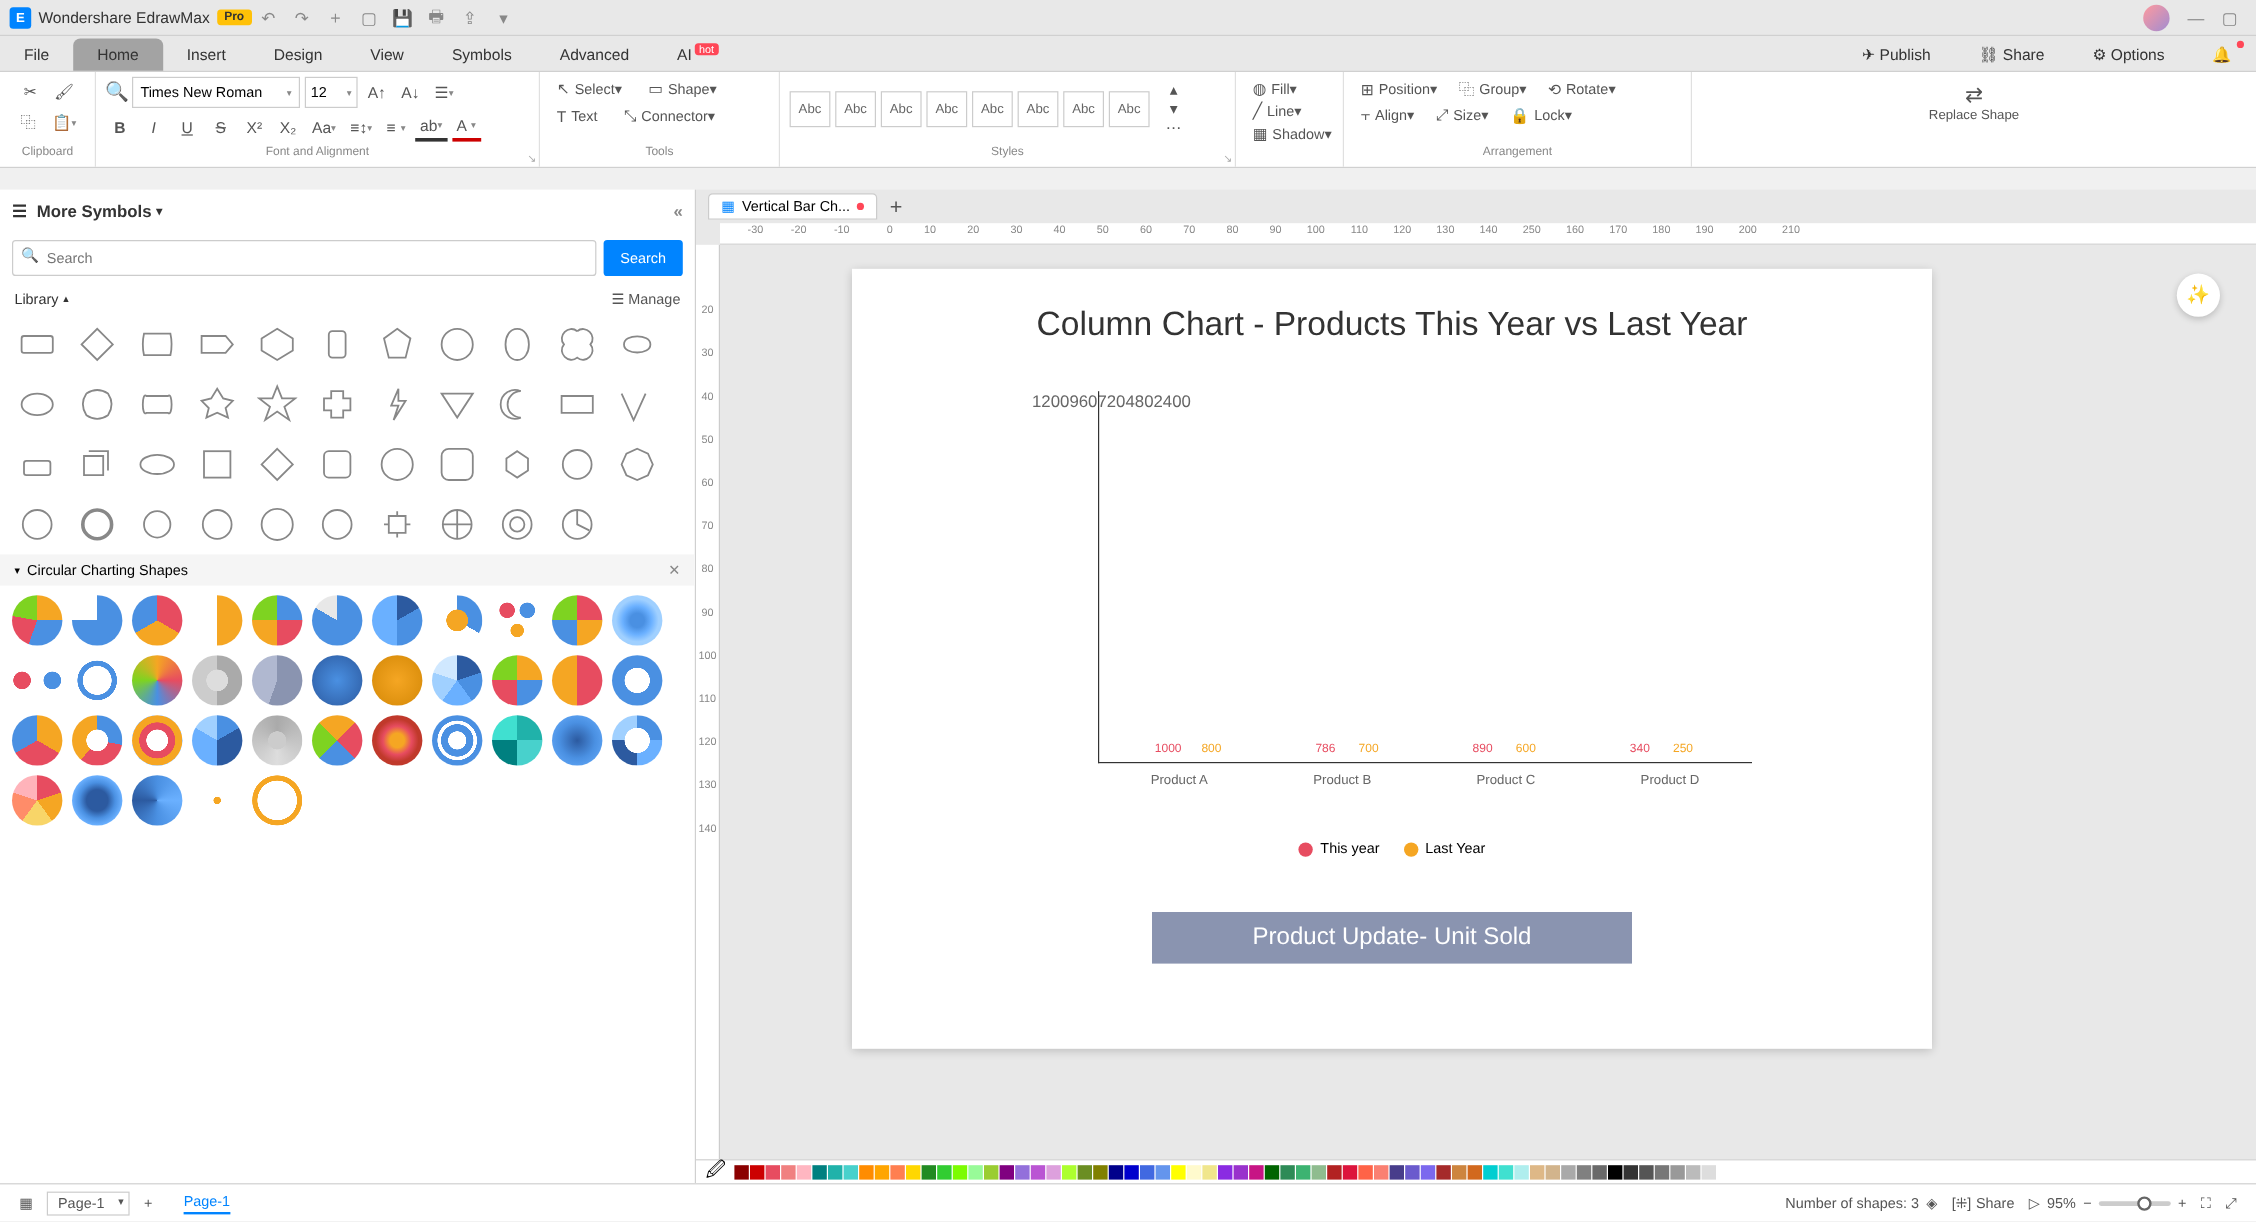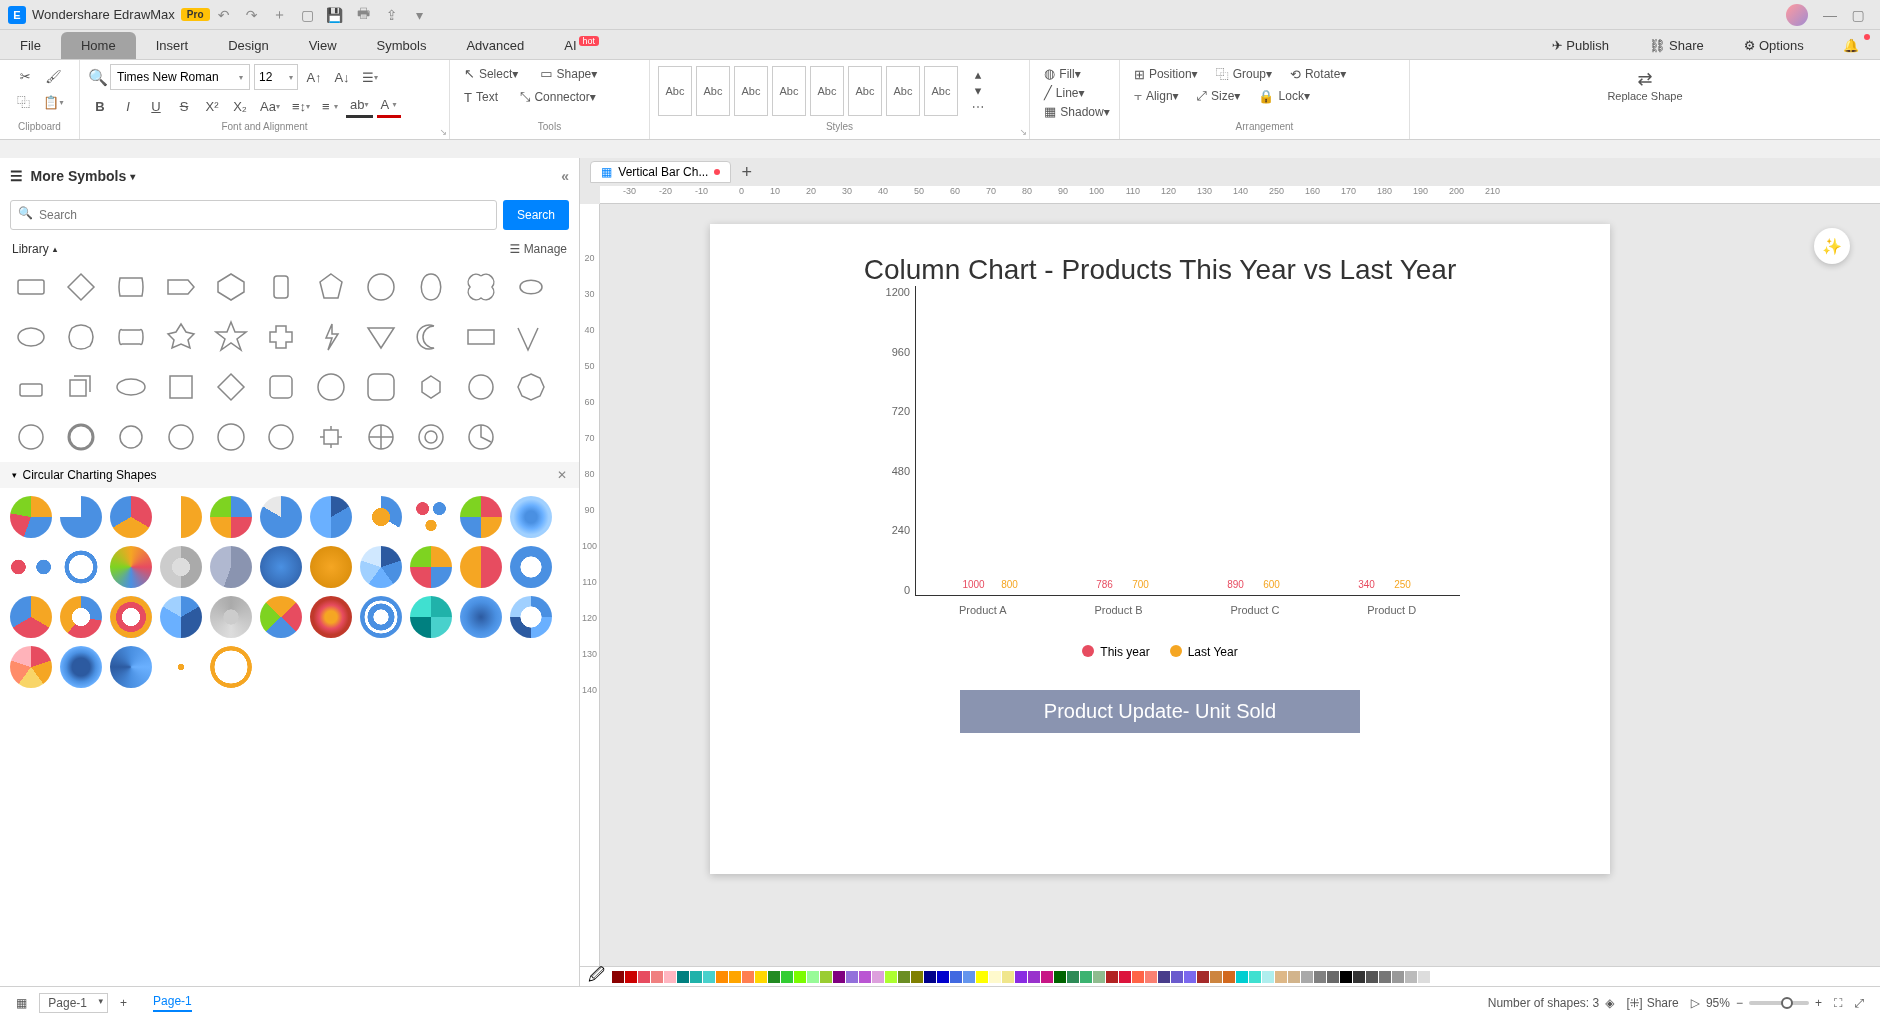--- a/index.html
+++ b/index.html
@@ -16,21 +16,21 @@
 .menubar .tab.active{background:#a3a3a3;border-radius:6px 6px 0 0}
 .menubar .hot-badge{background:#ff4757;color:#fff;font-size:9px;padding:0 4px;border-radius:3px;position:relative;top:-6px;left:2px}
 .ribbon{height:80px;background:#fff;display:flex;border-bottom:1px solid #d0d0d0}
 .ribbon-group{display:flex;flex-direction:column;padding:4px 8px;border-right:1px solid #e0e0e0;position:relative}
 .ribbon-group .controls{display:flex;flex-wrap:wrap;gap:4px;flex:1;align-items:center}
 .ribbon-label{height:18px;font-size:10px;color:#888;text-align:center;display:flex;align-items:center;justify-content:center}
 .rbtn{min-width:24px;height:24px;display:flex;align-items:center;justify-content:center;color:#555;cursor:pointer;font-size:13px;padding:0 4px}
 .font-select{width:140px;height:26px;border:1px solid #ccc;font-size:12px;display:flex;align-items:center;padding:0 6px;cursor:pointer;background:#fff}
 .size-select{width:44px;height:26px;border:1px solid #ccc;font-size:12px;display:flex;align-items:center;padding:0 4px;cursor:pointer;background:#fff}
 .dd::after{content:"▾";font-size:8px;margin-left:auto;color:#888}
-.style-btn{width:34px;height:50px;border:1px solid #ccc;display:flex;align-items:center;justify-content:center;font-size:11px;color:#666;cursor:pointer}
+.style-btn{width:34px;height:30px;border:1px solid #ccc;display:flex;align-items:center;justify-content:center;font-size:11px;color:#666;cursor:pointer}
 .arr-btn{display:flex;align-items:center;font-size:12px;color:#555;cursor:pointer;padding:2px 6px;white-space:nowrap}
 .arr-btn .ico{margin-right:4px;font-size:13px}
 .left-panel{position:absolute;left:0;top:158px;bottom:32px;width:580px;background:#fff;border-right:1px solid #d0d0d0;display:flex;flex-direction:column}
 .panel-header{height:36px;display:flex;align-items:center;padding:0 10px;font-size:14px;font-weight:600;color:#333}
 .panel-header .collapse{margin-left:auto;cursor:pointer;color:#888}
 .search-row{display:flex;padding:6px 10px;gap:6px}
 .search-input{flex:1;height:30px;border:1px solid #ccc;padding:0 8px 0 28px;font-size:12px;border-radius:3px;background:#fff}
 .search-wrap{position:relative;flex:1;display:flex}
 .search-wrap::before{content:"🔍";position:absolute;left:8px;top:6px;font-size:12px;color:#aaa}
 .search-btn{background:#0084ff;color:#fff;border:none;padding:0 14px;border-radius:3px;font-size:12px;cursor:pointer}
@@ -47,35 +47,35 @@
 .doc-tab{position:absolute;top:0;left:10px;height:28px;display:flex;align-items:center;gap:10px}
 .doc-tab-item{background:#fff;border:1px solid #ccc;border-radius:4px 4px 0 0;padding:3px 10px;font-size:12px;display:flex;align-items:center;gap:6px}
 .doc-tab-item .dot{width:6px;height:6px;border-radius:50%;background:#ff4757}
 .doc-tab .add{font-size:18px;color:#555;cursor:pointer}
 .ruler-h{position:absolute;top:28px;left:20px;right:0;height:18px;background:#fff;border-bottom:1px solid #ccc;display:flex;font-size:9px;color:#888;overflow:hidden}
 .ruler-h span{width:36px;text-align:right;flex-shrink:0}
 .ruler-v{position:absolute;top:46px;left:0;bottom:0;width:20px;background:#fff;border-right:1px solid #ccc;display:flex;flex-direction:column;font-size:9px;color:#888}
 .ruler-v span{height:36px;display:flex;align-items:center;justify-content:center}
 .canvas{position:absolute;top:46px;left:20px;right:0;bottom:0;overflow:auto;background:#e8e8e8}
 .page{margin:20px 0 20px 110px;width:900px;min-height:650px;background:#fff;box-shadow:0 2px 8px rgba(0,0,0,0.2);padding:30px}
-.chart-title{font-size:28px;color:#333;text-align:center;}
+.chart-title{font-size:28px;color:#333;text-align:center;margin-bottom:40px}
 .chart-box{width:600px;height:350px;margin:0 auto;position:relative}
-.y-axis{position:absolute;left:0;top:0;bottom:40px;width:50px;display:flex;flex-direction:column;justify-content:space-between;text-align:right;font-size:11px;color:#666}
+.y-axis{position:absolute;left:0;top:0;bottom:40px;width:50px;display:flex;flex-direction:row;justify-content:space-between;text-align:right;font-size:14px;color:#666}
 .plot{position:absolute;left:55px;right:0;top:0;bottom:40px;border-left:1px solid #333;border-bottom:1px solid #333}
 .bars{position:absolute;left:0;right:0;bottom:0;top:0;display:flex;justify-content:space-around;align-items:flex-end;padding:0 10px}
 .bar-group{display:flex;gap:2px;align-items:flex-end}
 .bar{width:34px;position:relative}
 .bar .lbl{position:absolute;top:-16px;left:50%;transform:translateX(-50%);font-size:10px;white-space:nowrap}
 .bar.red{background:#e74c60}
 .bar.red .lbl{color:#e74c60}
 .bar.yellow{background:#f5a623}
 .bar.yellow .lbl{color:#f5a623}
 .x-labels{position:absolute;left:55px;right:0;bottom:20px;display:flex;justify-content:space-around;font-size:11px;color:#666}
 .legend{text-align:center;margin-top:8px;font-size:12px}
-.legend .item{display:inline-flex;align-items:flex-start;margin:1px 10px}
+.legend .item{display:inline-flex;align-items:flex-end;margin:16px 10px}
 .legend .swatch{width:12px;height:12px;border-radius:50%;margin-right:6px}
 .subtitle-box{background:#8a94b0;color:#fff;text-align:center;padding:10px 30px;font-size:20px;width:400px;margin:30px auto 0}
 .ai-fab{position:absolute;right:30px;top:70px;width:36px;height:36px;border-radius:50%;background:#fff;box-shadow:0 2px 6px rgba(0,0,0,0.2);display:flex;align-items:center;justify-content:center;font-size:16px}
 .color-bar{position:absolute;left:580px;right:0;bottom:32px;height:20px;background:#fff;display:flex;align-items:center;padding:0 8px;gap:1px;border-top:1px solid #d0d0d0}
 .color-bar .sw{width:12px;height:12px;cursor:pointer}
 .statusbar{position:absolute;left:0;right:0;bottom:0;height:32px;background:#fff;border-top:1px solid #d0d0d0;display:flex;align-items:center;padding:0 10px;font-size:12px;color:#555}
 .page-sel{border:1px solid #ccc;padding:2px 20px 2px 8px;margin:0 6px;cursor:pointer;position:relative}
 .page-sel::after{content:"▾";position:absolute;right:4px;font-size:9px}
 .page-tab{color:#0084ff;margin-left:20px;cursor:pointer;border-bottom:2px solid #0084ff;padding-bottom:2px}
 .statusbar .spacer{flex:1}

